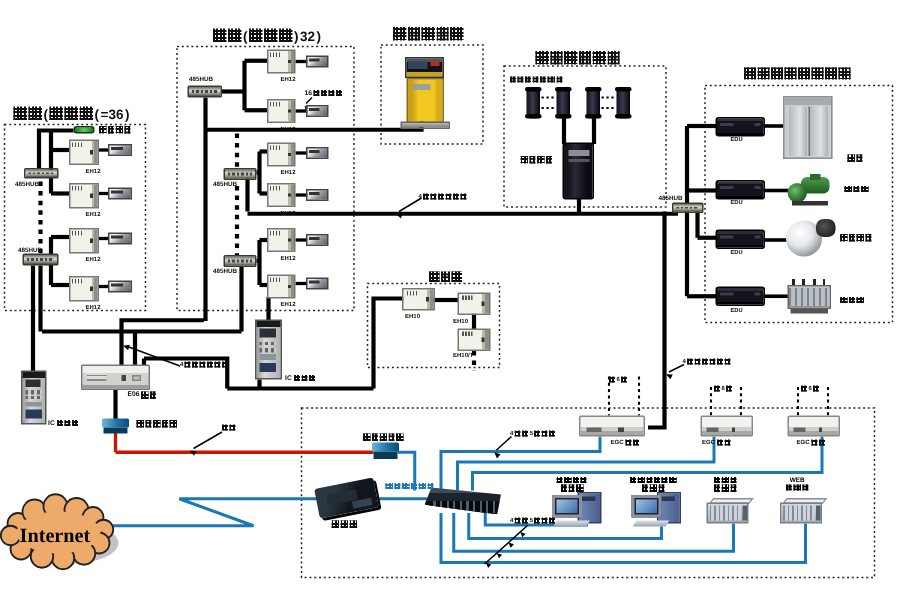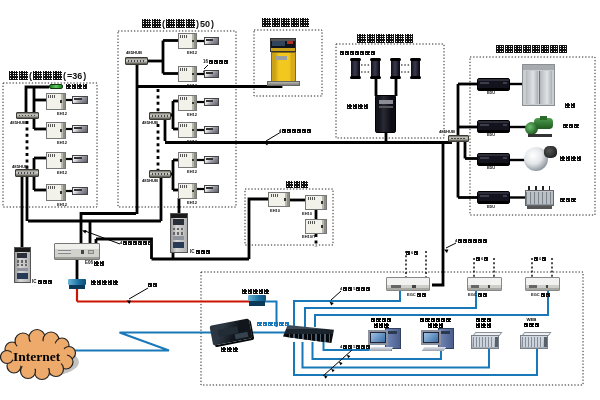--- a/index.html
+++ b/index.html
@@ -315,21 +315,21 @@
     <b class="t p" style="font-size:9px">)</b>
   </div>
 <div class="lb" style="left:142px;top:19px;color:#111;font-size:9px;">
     <i class="z" style="width:9px;height:9px"></i>
     <i class="z" style="width:9px;height:9px"></i>
     <b class="t p" style="font-size:9px">(</b>
     <i class="z" style="width:9px;height:9px"></i>
     <i class="z" style="width:9px;height:9px"></i>
     <i class="z" style="width:9px;height:9px"></i>
     <b class="t p" style="font-size:9px">)</b>
-    <b class="t" style="font-size:9px">50</b>
+    <b class="t" style="font-size:9px">32</b>
     <b class="t p" style="font-size:9px">)</b>
   </div>
 <div class="lb" style="left:262px;top:18px;color:#111;font-size:8.5px;">
     <i class="z" style="width:8.5px;height:8.5px"></i>
     <i class="z" style="width:8.5px;height:8.5px"></i>
     <i class="z" style="width:8.5px;height:8.5px"></i>
     <i class="z" style="width:8.5px;height:8.5px"></i>
     <i class="z" style="width:8.5px;height:8.5px"></i>
   </div>
 <div class="lb" style="left:357px;top:34px;color:#111;font-size:8.5px;">

